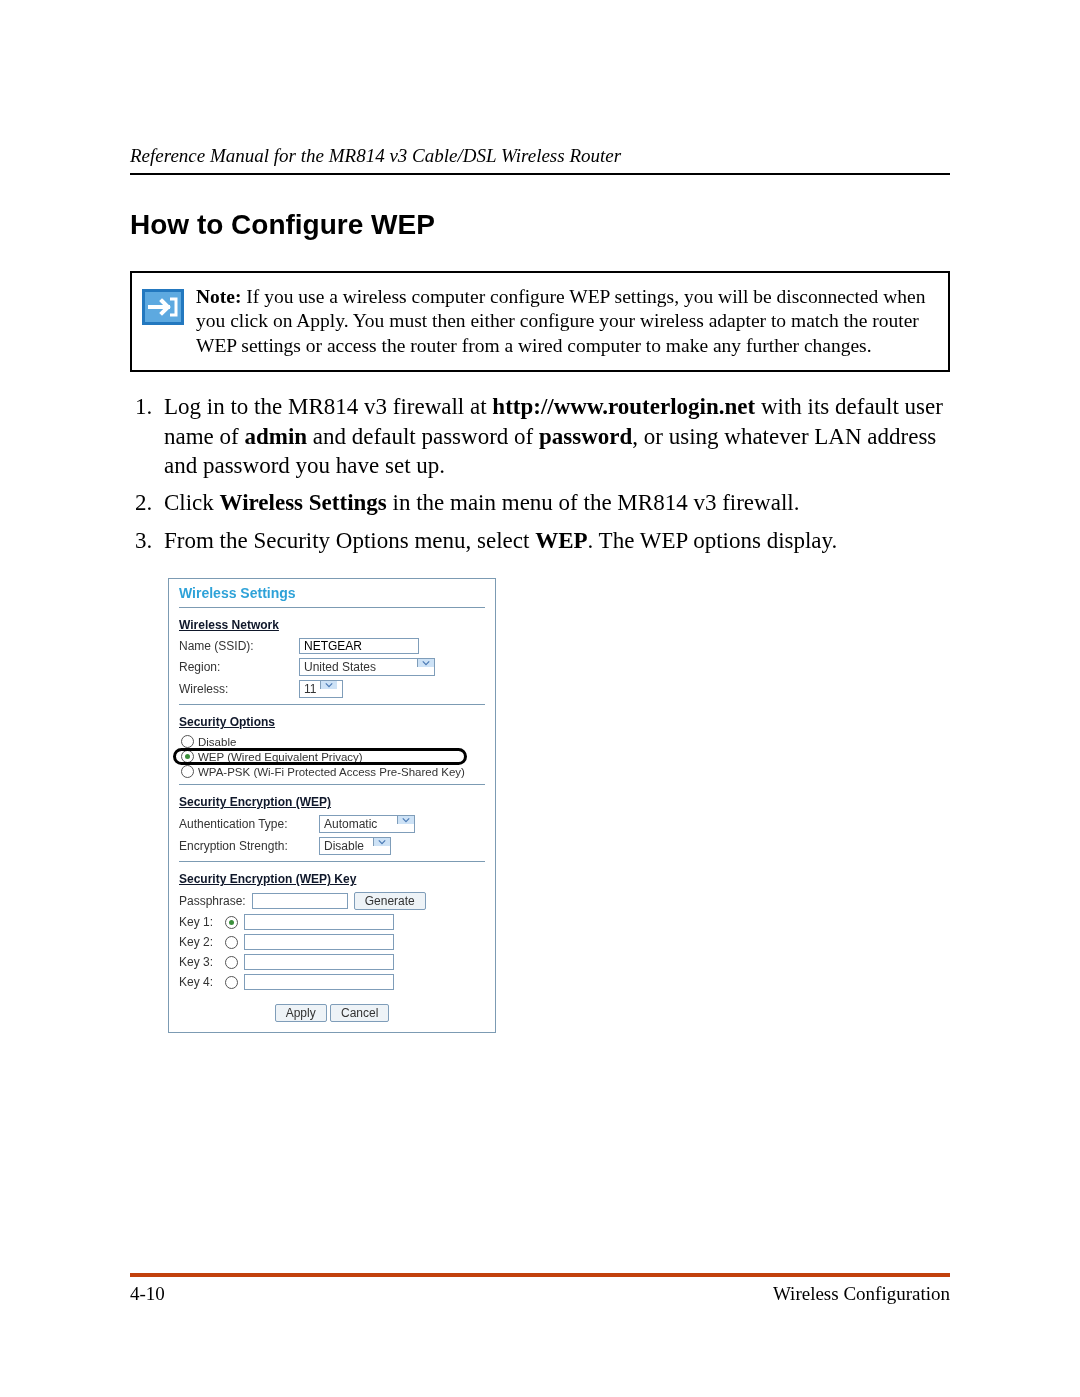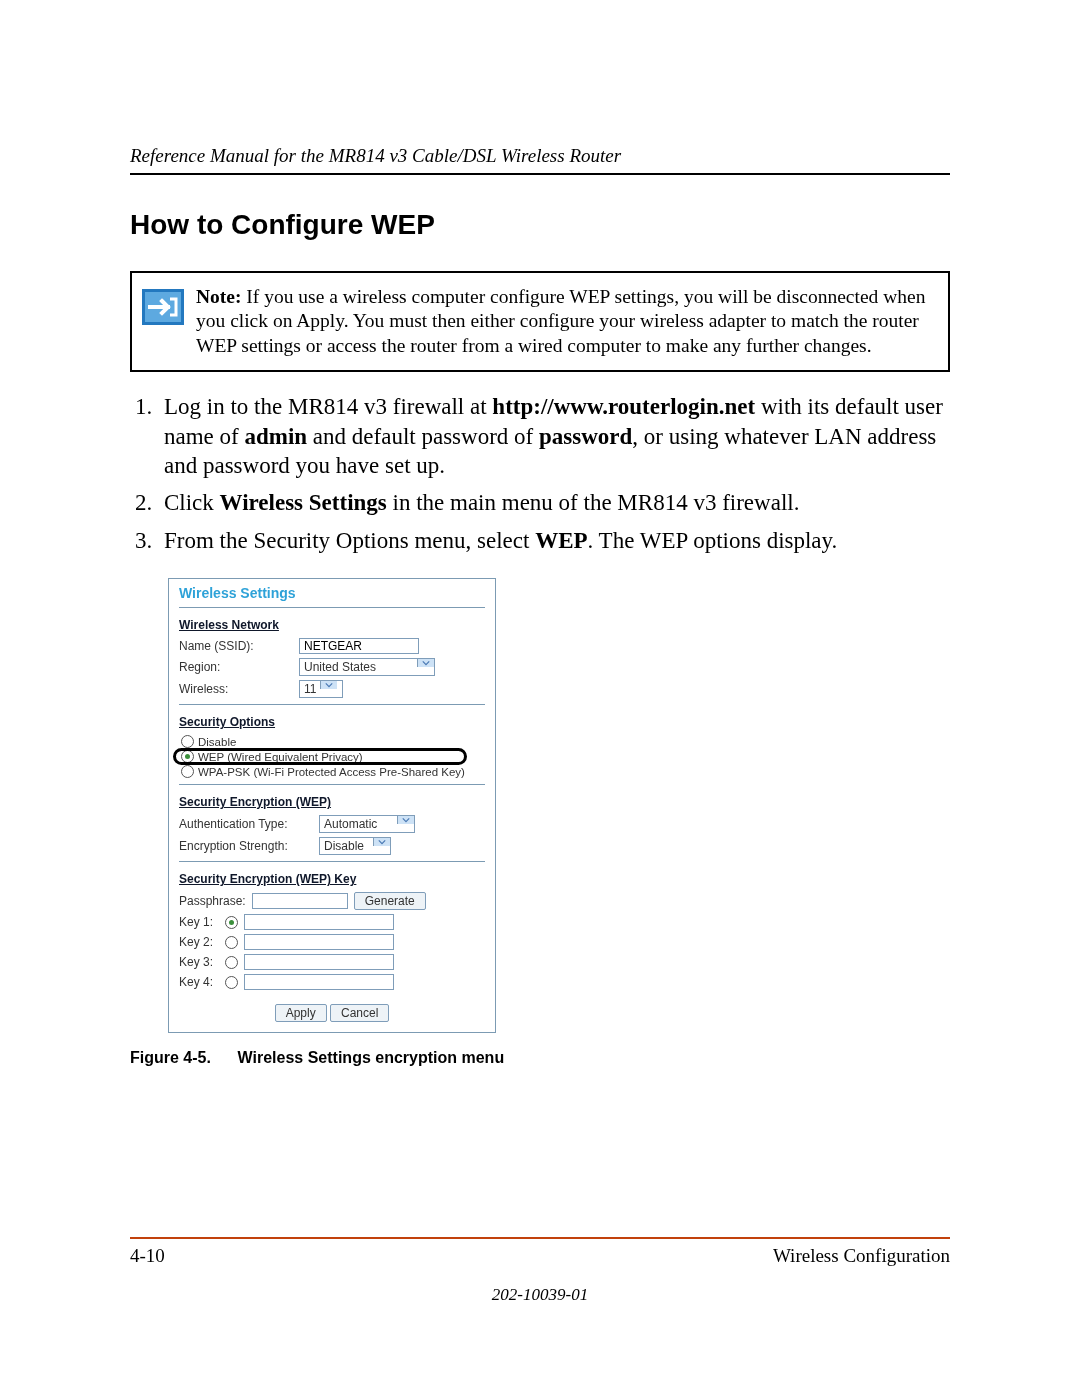--- a/index.html
+++ b/index.html
@@ -149,21 +149,21 @@
     font-size: 16px;
     margin-left: 0;
     margin-bottom: 28px;
   }
   .footer {
     position: absolute;
     left: 130px; right: 130px;
     bottom: 92px;
   }
   .footer-line {
-    border-top: 2px solid #c2410c;
+    border-top: 4px solid #c2410c;
     padding-top: 6px;
     display: flex;
     justify-content: space-between;
     font-size: 19px;
   }
   .doc-id {
     text-align: center;
     font-style: italic;
     font-size: 17px;
     margin-top: 18px;
@@ -304,26 +304,20 @@
       <span class="radio"></span>
       <input class="txt" style="">
     </div>
 
     <div class="btnrow">
       <span class="btn">Apply</span>
       <span class="btn">Cancel</span>
     </div>
   </div>
 
-  <div class="caption">
-    <span>Figure 4-5.</span>
-    &nbsp;&nbsp;&nbsp;&nbsp;
-    <span>Wireless Settings encryption menu</span>
-  </div>
 
   <div class="footer">
     <div class="footer-line">
       <span>4-10</span>
       <span>Wireless Configuration</span>
     </div>
-    <div class="doc-id">202-10039-01</div>
   </div>
 </div>
 
 </body></html>

